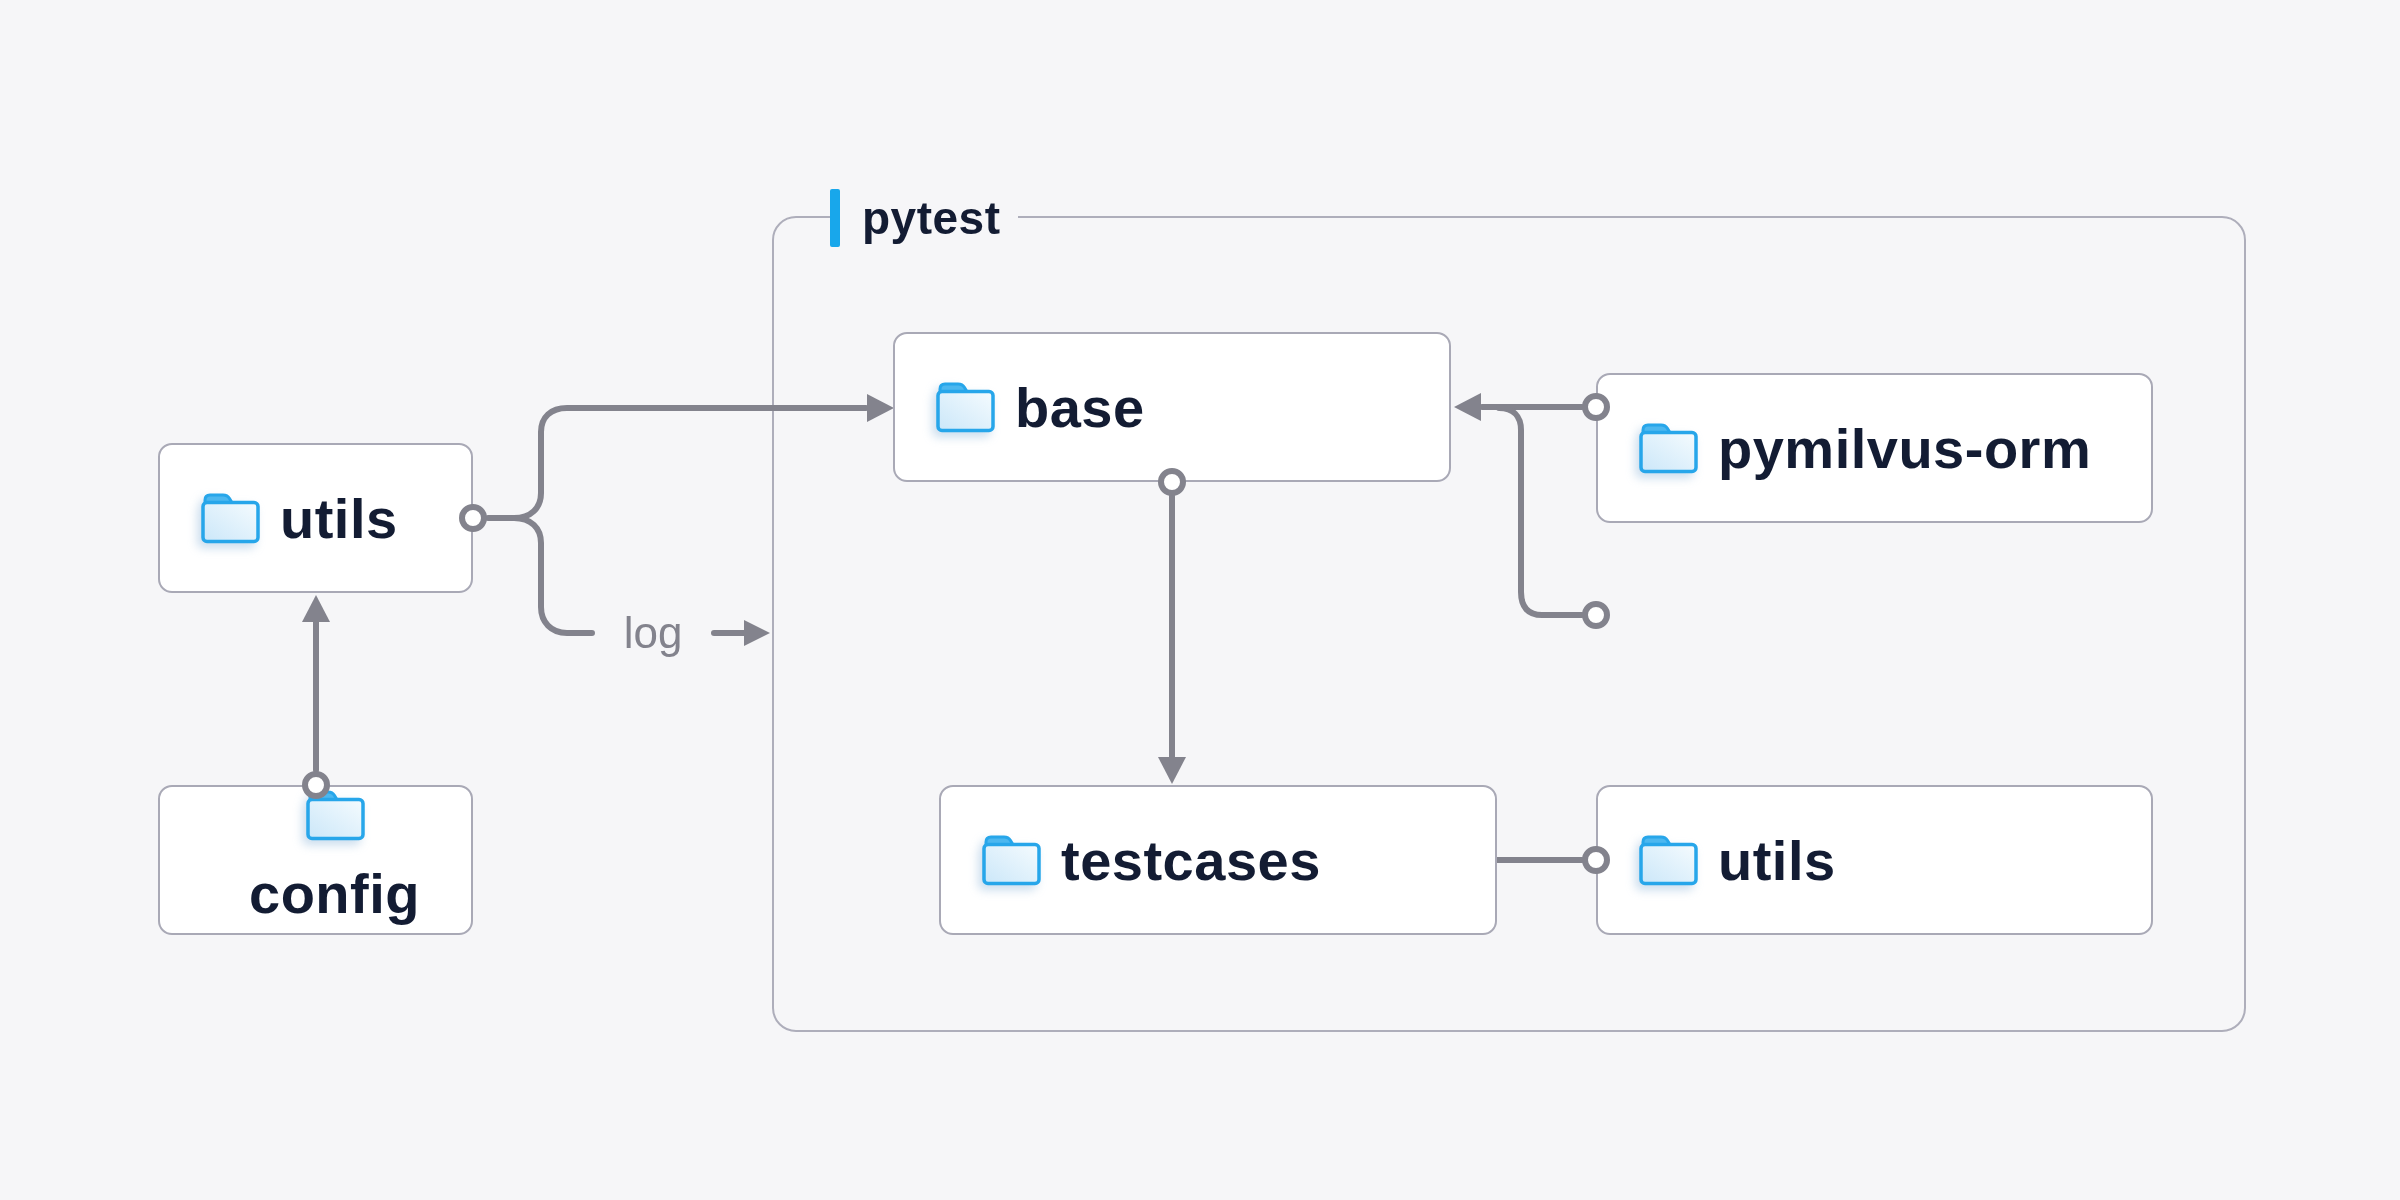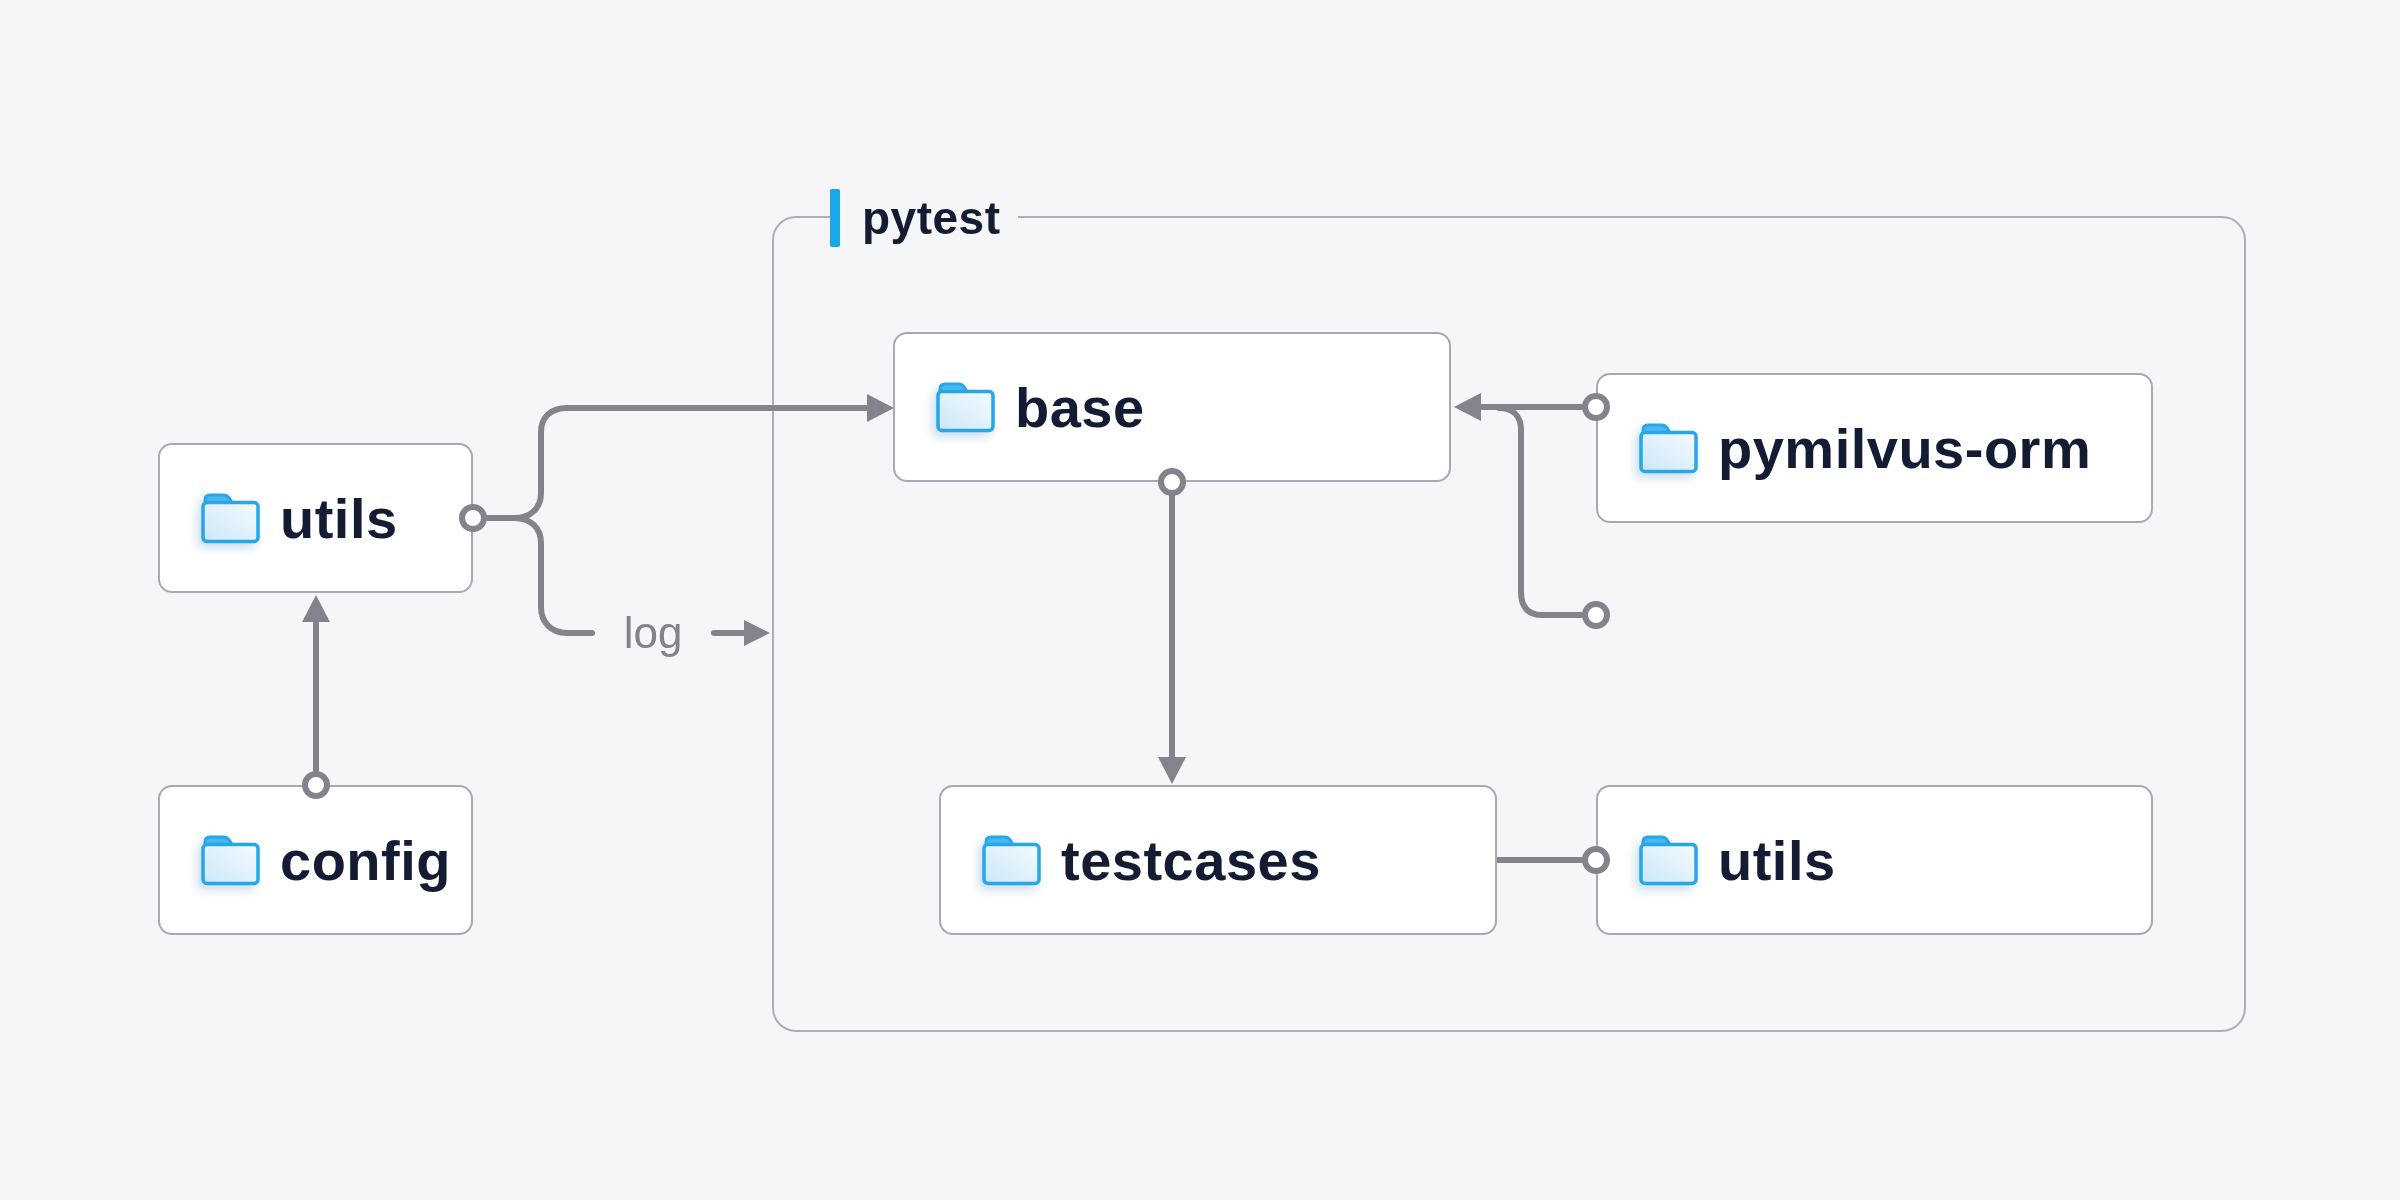--- a/index.html
+++ b/index.html
@@ -59,21 +59,21 @@
     padding-left:38px;gap:18px;
     z-index:3;
   }
   .node .label{
     font-size:56px;font-weight:700;color:var(--text);
     letter-spacing:0.5px;white-space:nowrap;
   }
   .node .folder{width:64px;height:56px;flex:0 0 auto;
     filter:drop-shadow(-4px 5px 5px rgba(110,160,205,0.35));}
   #n-utils    {left:158px; top:443px; width:315px;text-align:right;}
-  #n-config   {left:158px; top:785px; width:315px;}
+  #n-config   {left:158px; top:785px; width:315px;flex-direction:column;}
   #n-base     {left:893px; top:332px; width:558px;}
   #n-testcases{left:939px; top:785px; width:558px;}
   #n-pymilvus {left:1596px;top:332px; width:557px;margin-top:41px;}
   #n-check    {left:1596px;top:540px; width:557px;}
   #n-common   {left:1596px;top:785px; width:557px;}
 
   
   .port{
     position:absolute;width:28px;height:28px;border-radius:50%;
     background:#ffffff;border:6px solid var(--line);

